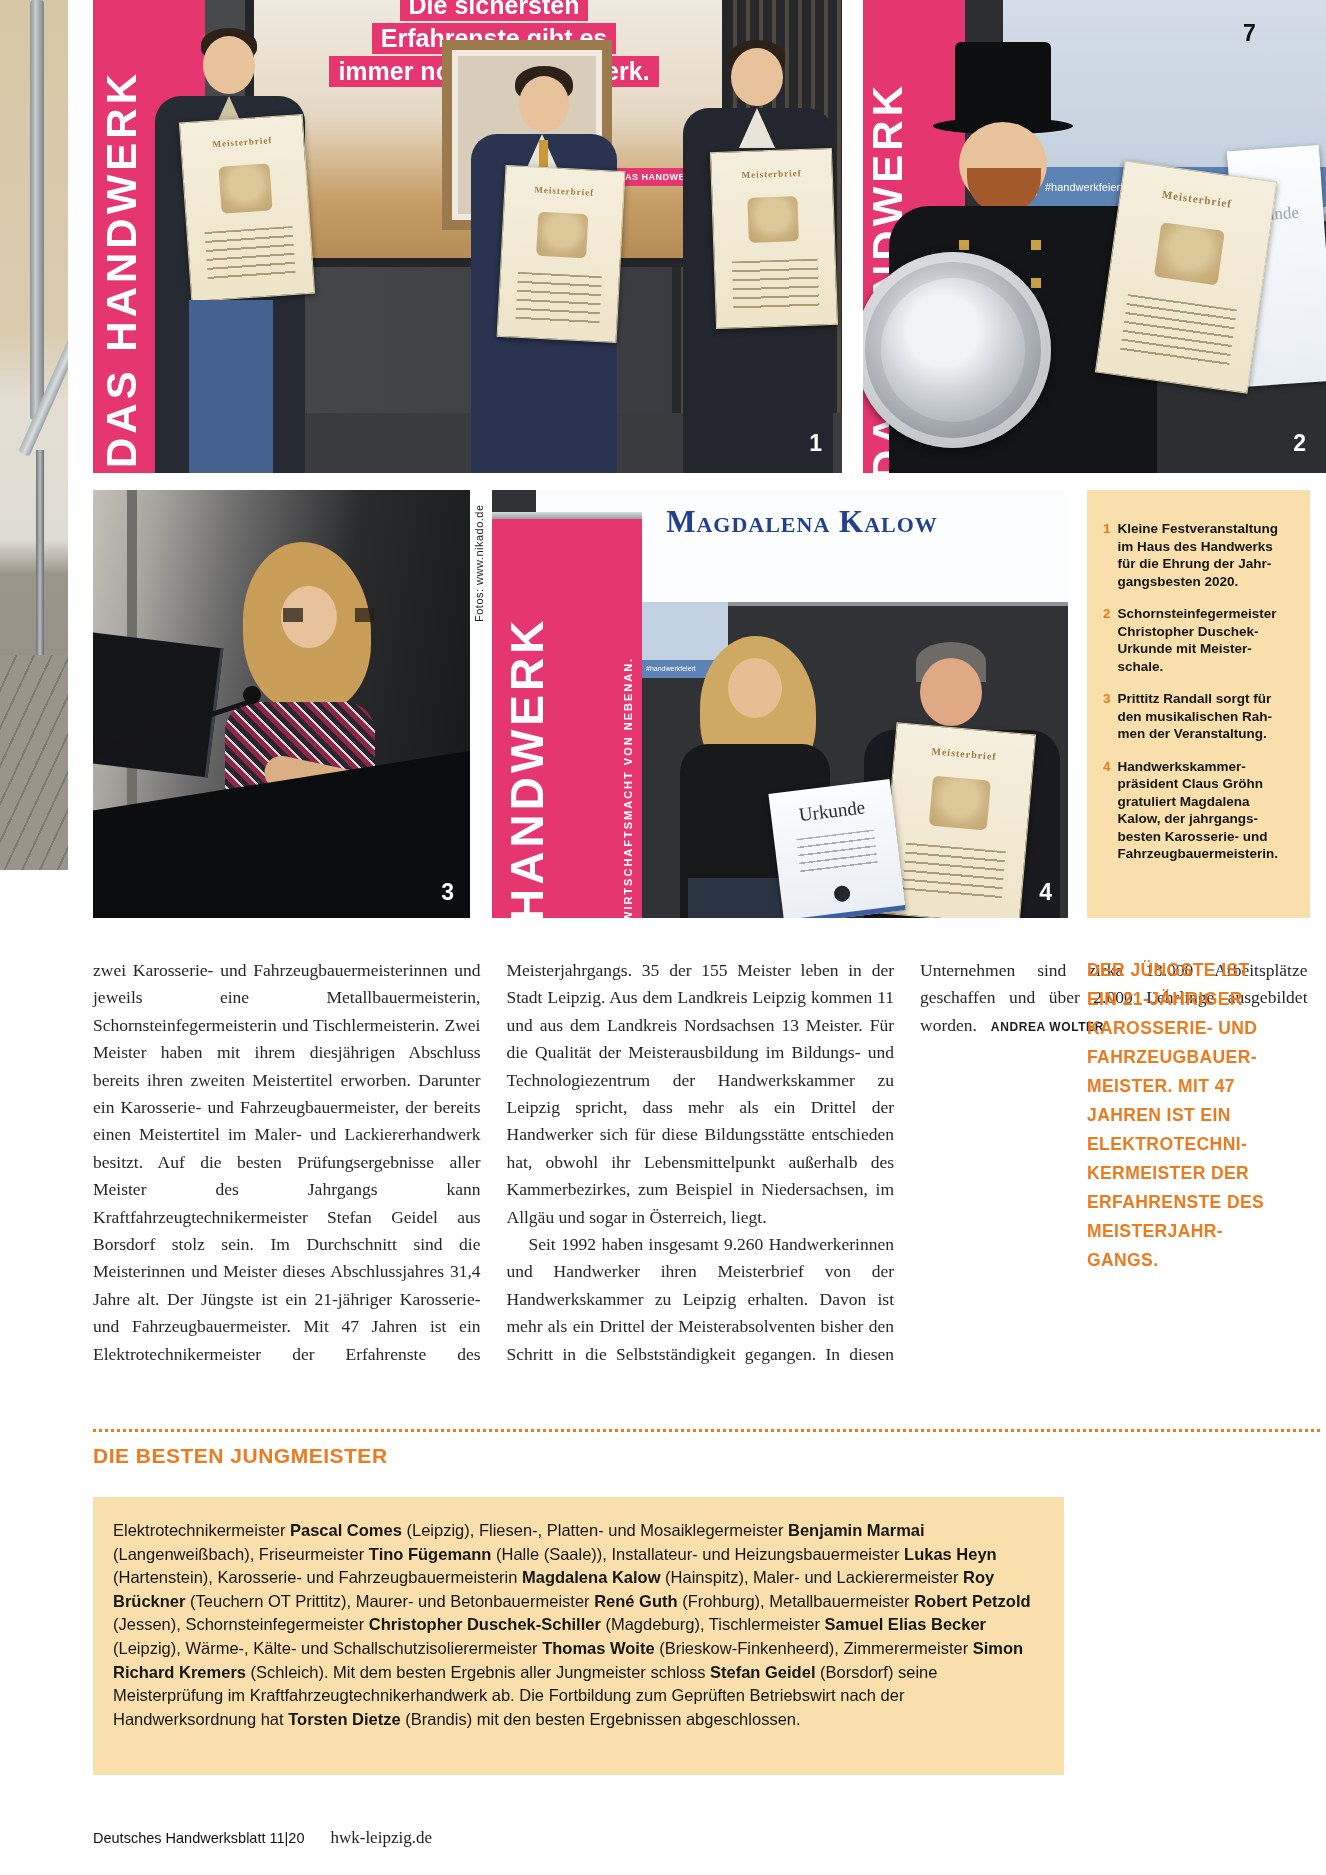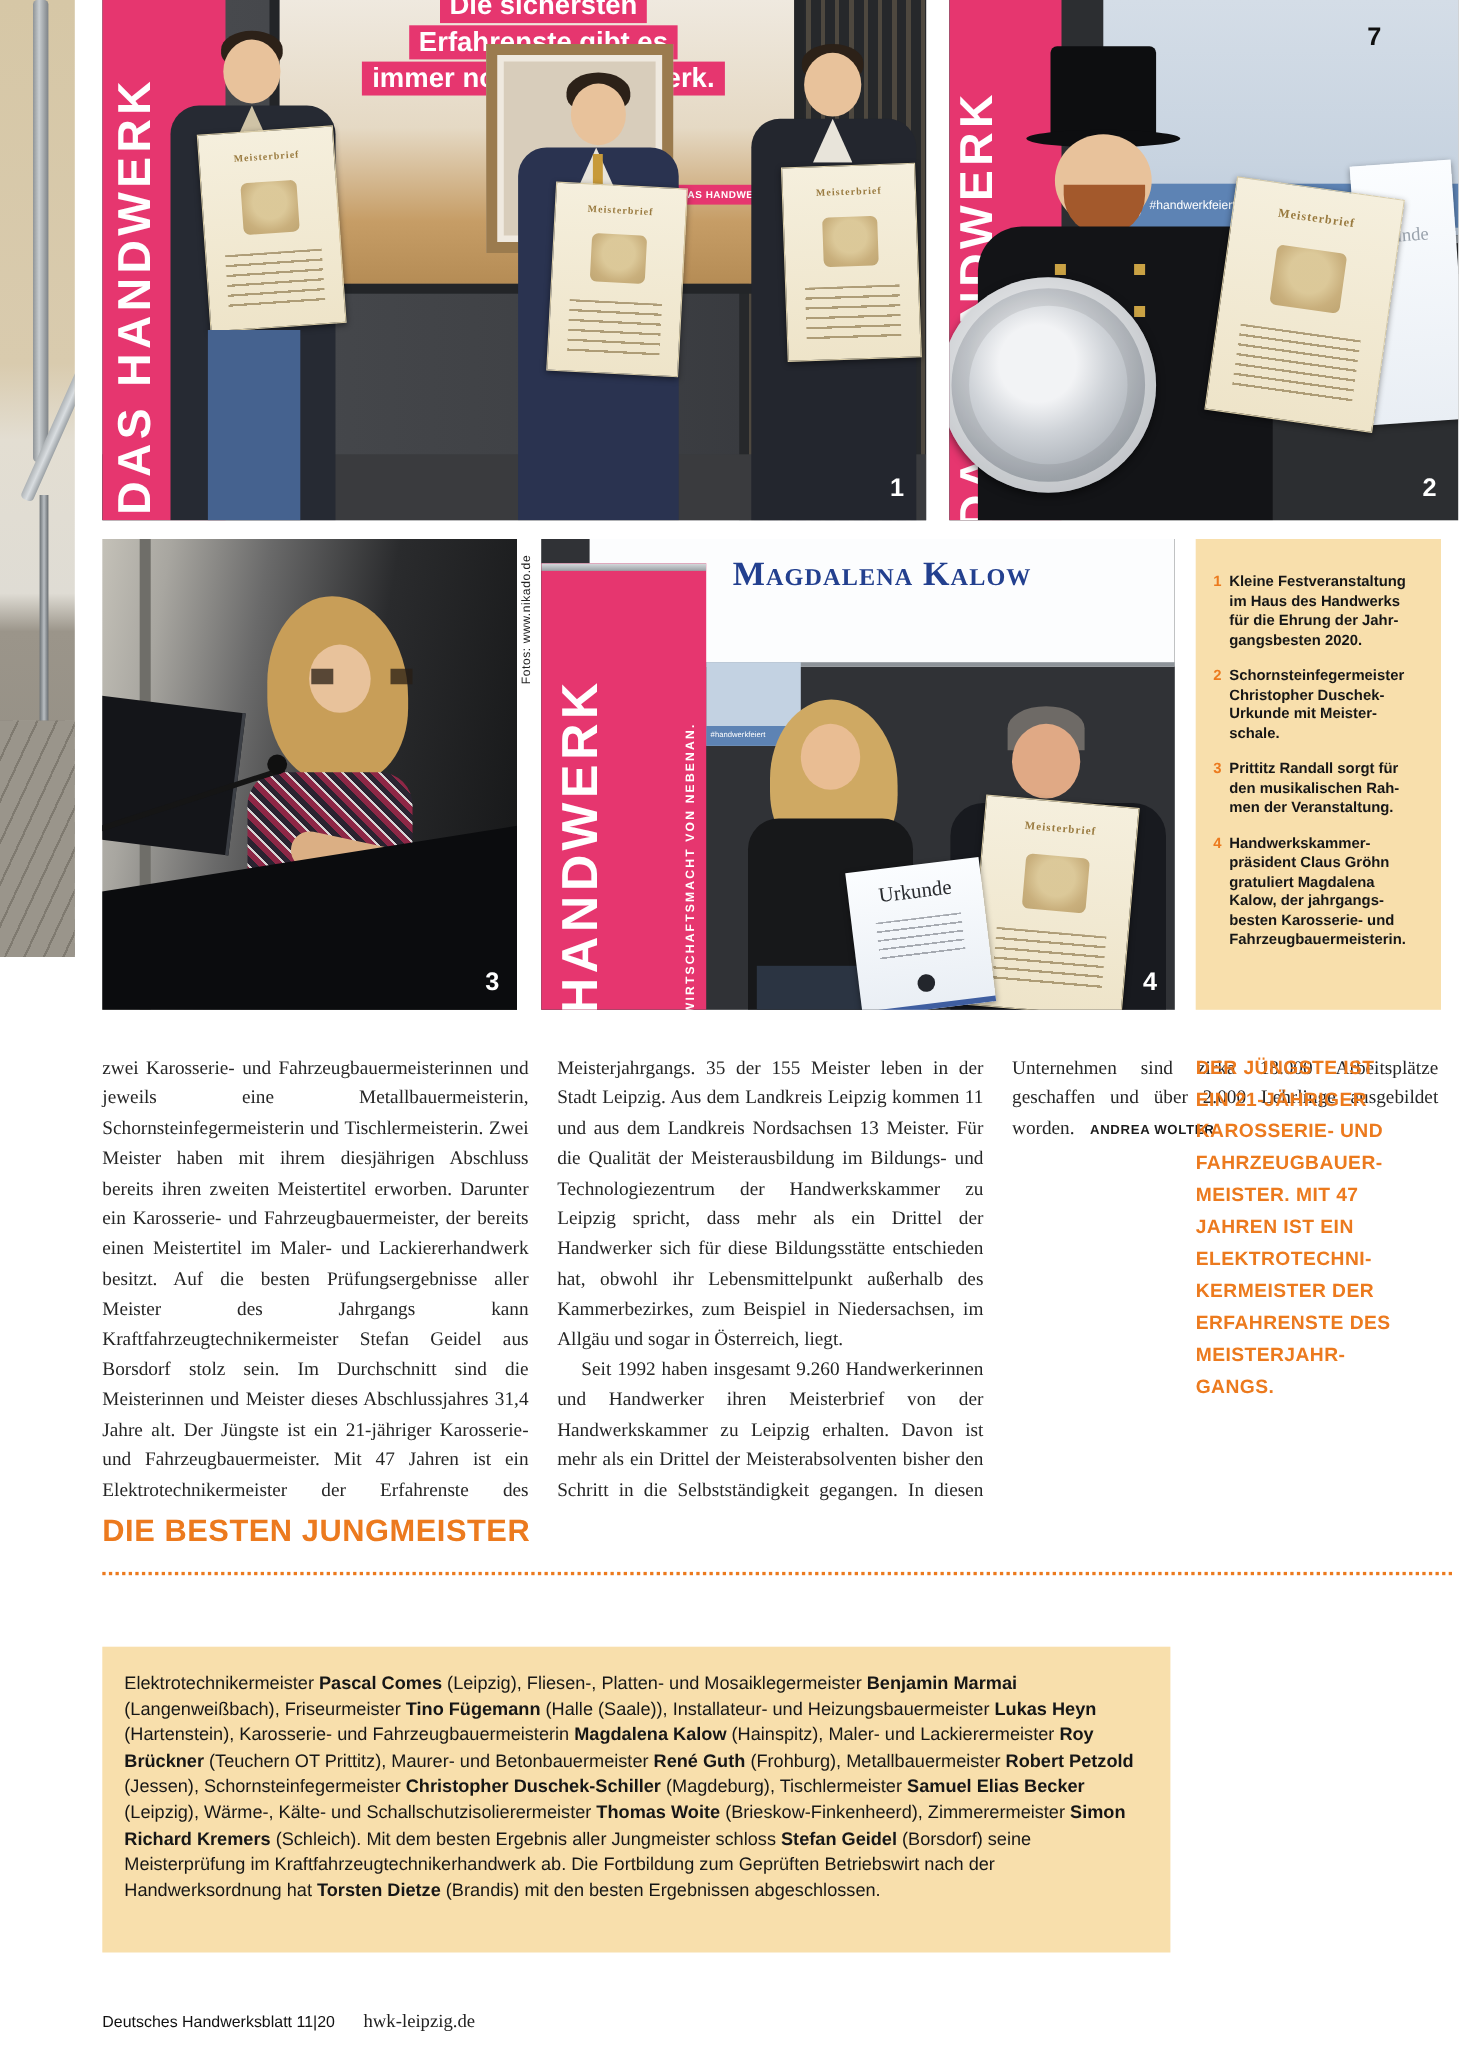--- a/index.html
+++ b/index.html
@@ -156,21 +156,21 @@
   .article p.p2{text-indent:22px;}
   .author{font-family:"Liberation Sans",sans-serif;font-weight:bold;font-size:12px;
       letter-spacing:.6px;color:#1d1d1d;margin-left:14px;text-indent:0;display:inline-block;}
 
   
   .pullquote{left:1087px;top:956px;width:232px;color:#ec7a1e;font-weight:bold;font-size:17.5px;
       line-height:29px;letter-spacing:.4px;white-space:pre-line;}
 
   
   .dotted-rule{left:93px;top:1429px;width:1227px;height:0;border-top:3px dotted #ec7a1e;}
-  .jm-heading{left:93px;top:1376px;margin:0;color:#ec7a1e;font-size:28px;font-weight:bold;
+  .jm-heading{left:93px;top:1444px;margin:0;color:#ec7a1e;font-size:21px;font-weight:bold;
       letter-spacing:.5px;}
   .jm-box{left:93px;top:1497px;width:971px;height:278px;background:#f8dfac;box-sizing:border-box;
       padding:22px 20px;font-size:16.5px;line-height:23.6px;color:#161616;}
   .jm-box p{margin:0;}
 
   
   .footer{left:93px;top:1828px;display:flex;align-items:baseline;gap:26px;}
   .footer .mag{font-weight:normal;font-size:14.5px;color:#111;}
   .footer .site{font-family:"Liberation Serif",serif;font-size:17px;color:#222;}
 </style>

